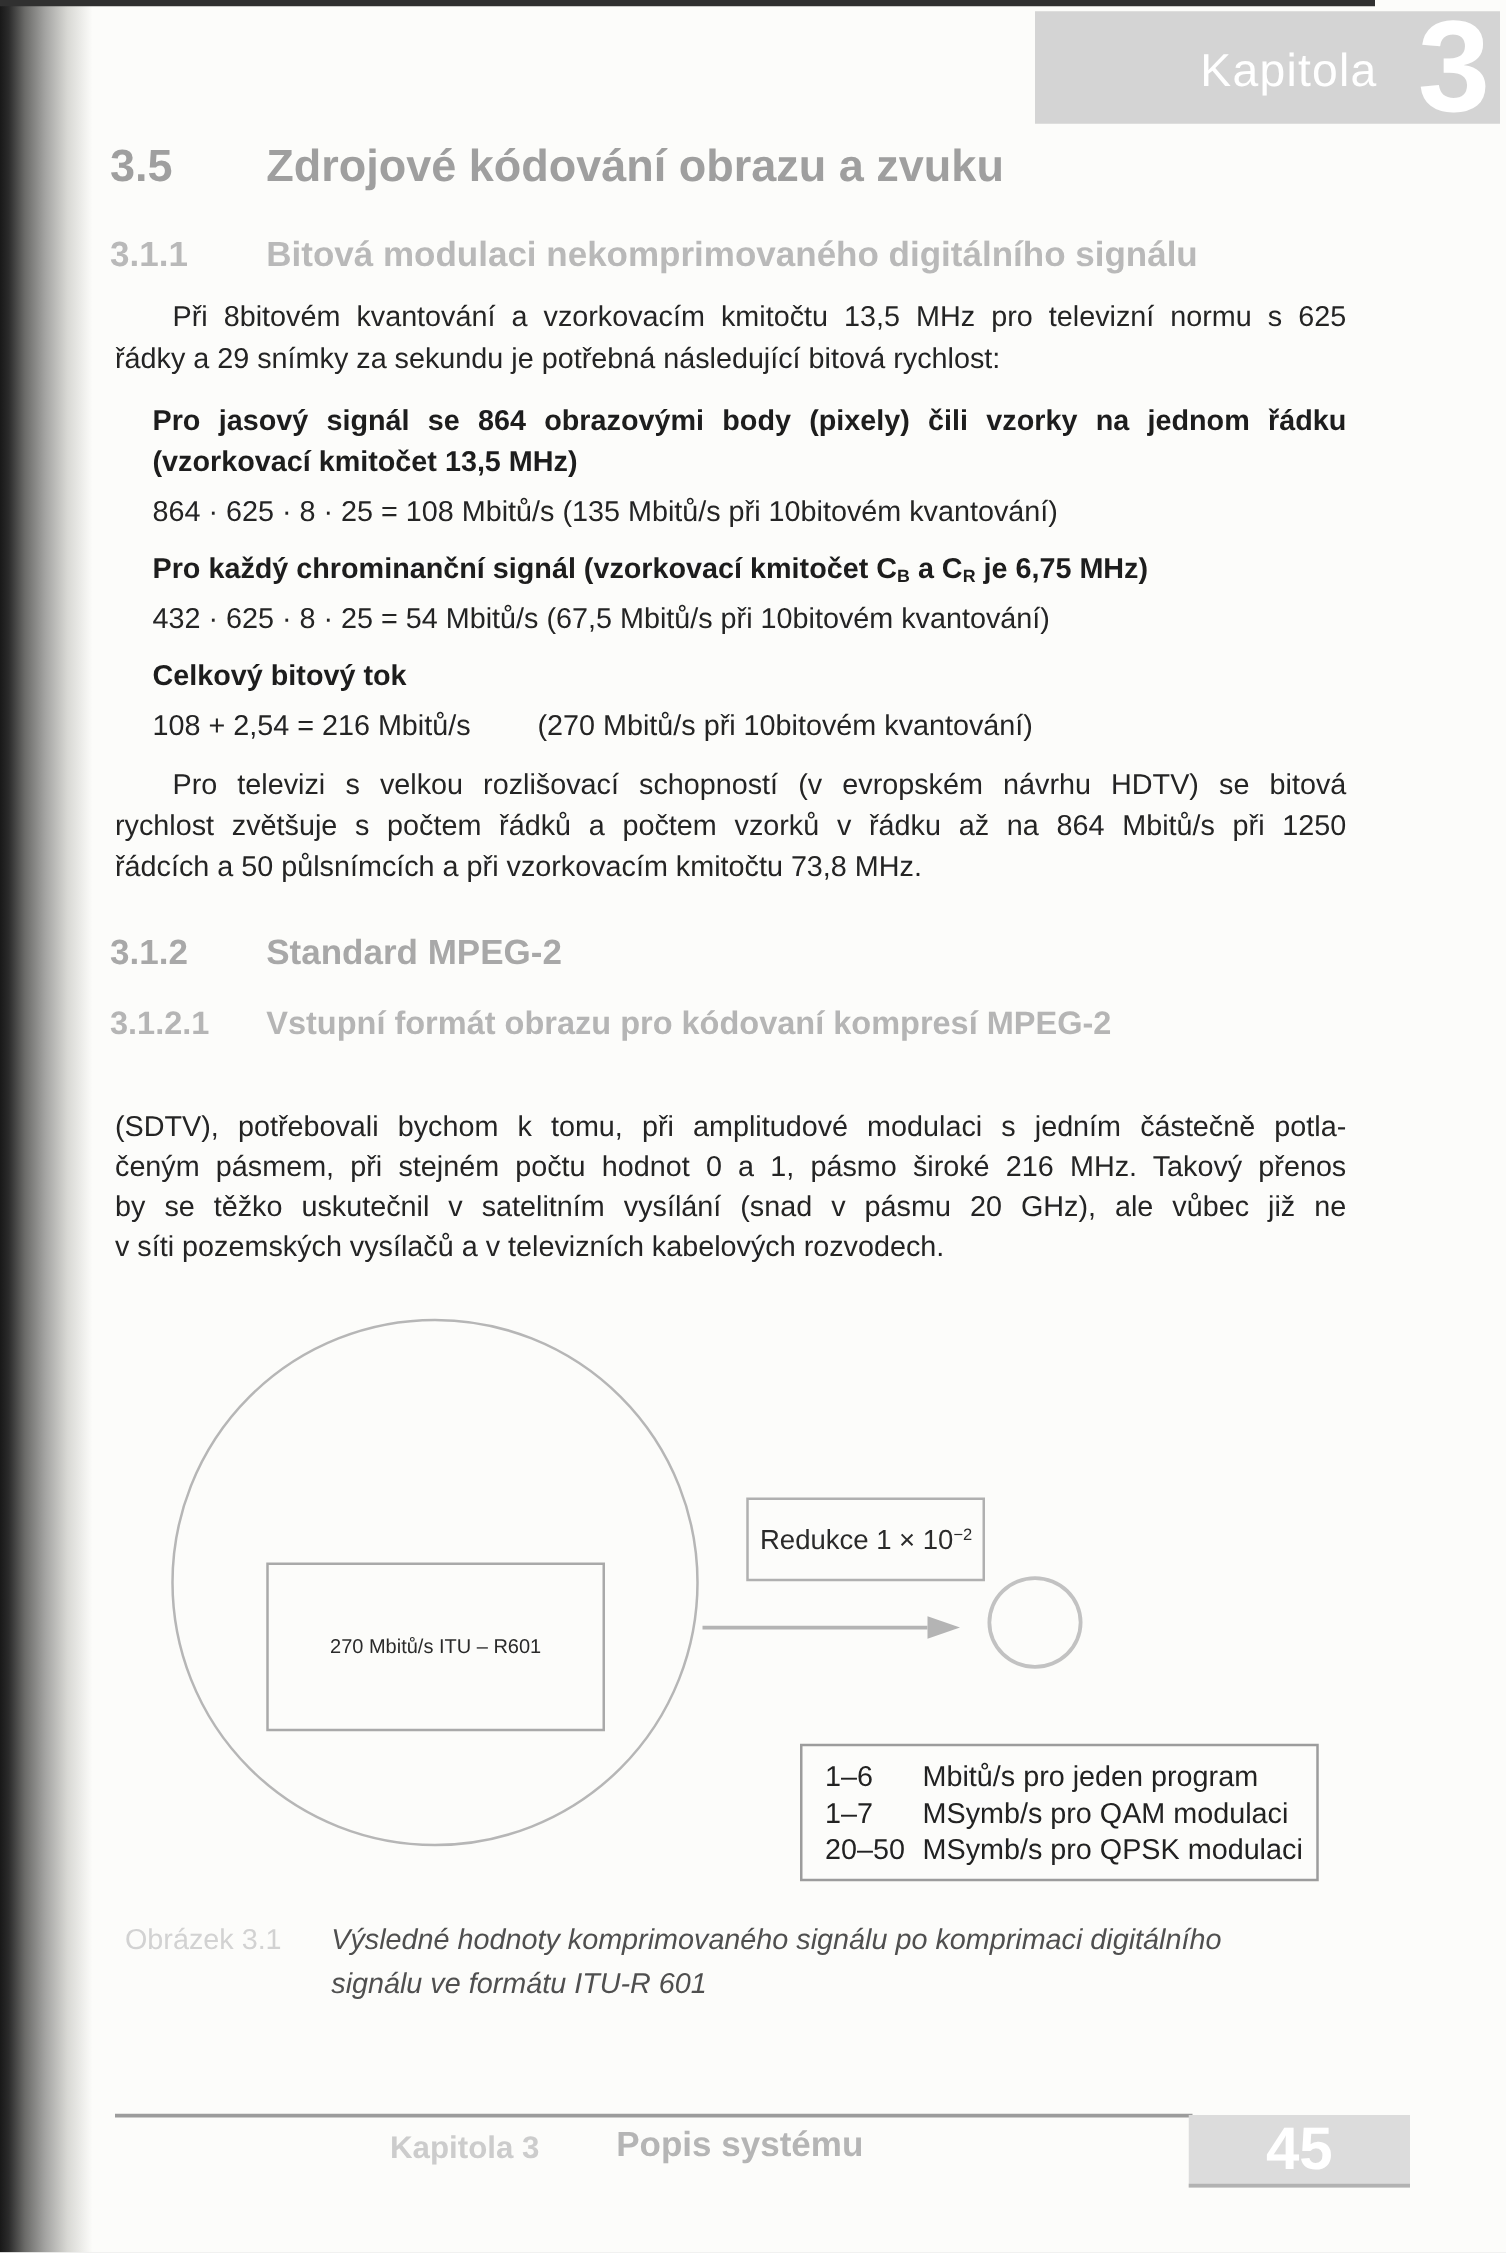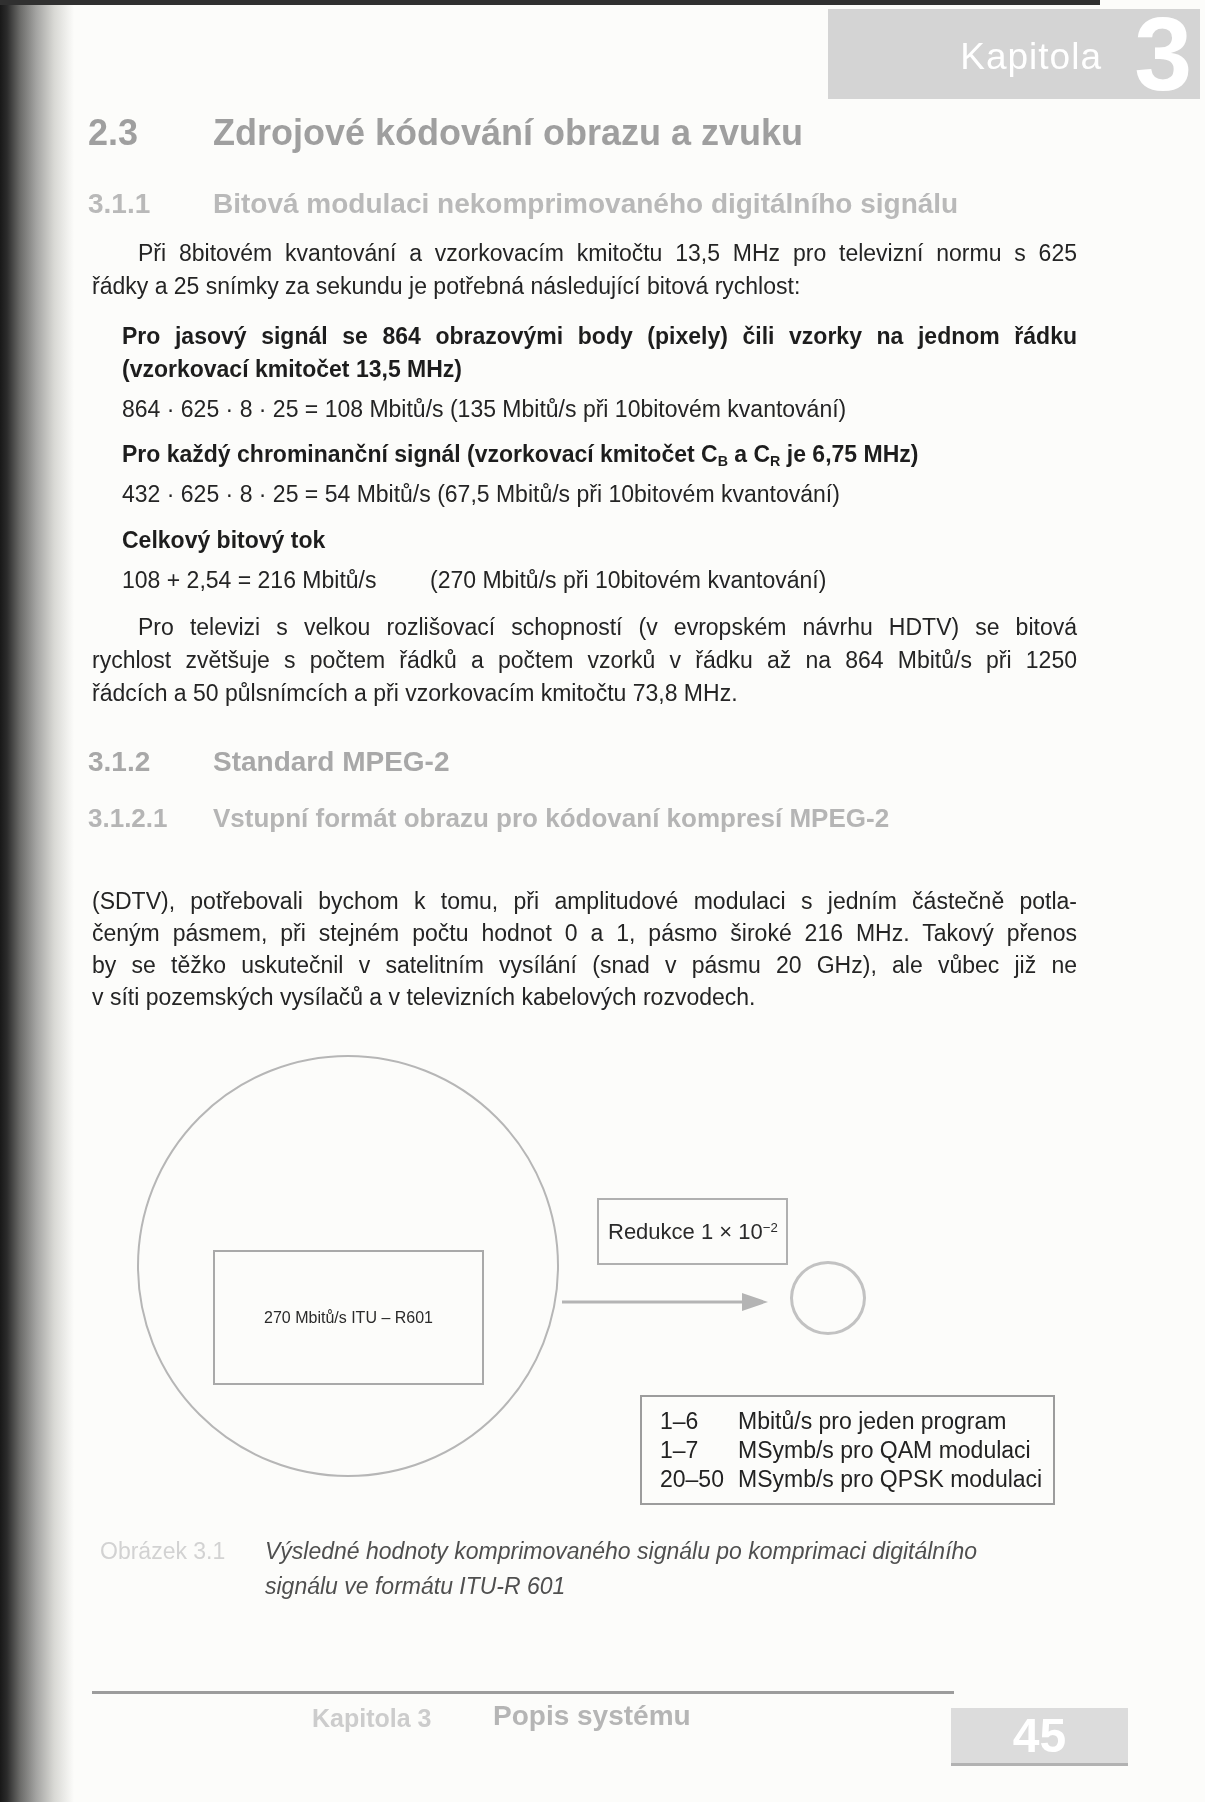--- a/index.html
+++ b/index.html
@@ -41,44 +41,44 @@
     box-sizing:border-box; padding:10px 0 0 18px; }
   .resrow { display:grid; grid-template-columns:78px auto; font-size:23px; color:#222222; line-height:29px; }
   
   .cap-label { left:100px; top:1538px; font-size:23px; color:#d2d2d2; }
   .cap-line { position:absolute; left:265px; font-size:23px; font-style:italic; color:#4f4f4f; white-space:nowrap; }
   
   .footline { left:92px; top:1691px; width:862px; height:3px; background:#9c9c9c; }
   .foot-ch { left:312px; top:1704px; font-size:25px; font-weight:bold; color:#cccccc; }
   .foot-ti { left:493px; top:1700px; font-size:28px; font-weight:bold; color:#b5b5b5; }
   .pagebox { left:951px; top:1692px; width:177px; height:55px; background:#dcdcdc; border-bottom:3px solid #b2b2b2;
-    display:flex; align-items:center; justify-content:center;margin-top:16px; }
+    display:flex; align-items:center; justify-content:center; }
   .pagenum { font-size:48px; font-weight:bold; color:#ffffff; }
 </style>
 </head>
 <body>
 
 <div class="page">
 
   <div class="abs gutter"></div>
   <div class="abs topline"></div>
 
   <div class="abs banner">
     <span class="banner-label">Kapitola</span>
     <span class="banner-num">3</span>
   </div>
 
-  <div class="abs h-num h1c" style="top:112px">2.3</div>
+  <div class="abs h-num h1c" style="top:112px">3.5</div>
   <div class="abs h-title h1c" style="top:112px">Zdrojové kódování obrazu a zvuku</div>
 
   <div class="abs h-num h2c" style="top:188px">3.1.1</div>
   <div class="abs h-title h2c" style="top:188px">Bitová modulaci nekomprimovaného digitálního signálu</div>
 
   <div class="pline just" style="left:138px;top:240px;width:939px">Při 8bitovém kvantování a vzorkovacím kmitočtu 13,5 MHz pro televizní normu s 625</div>
-  <div class="pline" style="left:92px;top:273px">řádky a 25 snímky za sekundu je potřebná následující bitová rychlost:</div>
+  <div class="pline" style="left:92px;top:273px">řádky a 29 snímky za sekundu je potřebná následující bitová rychlost:</div>
 
   <div class="pline bold just" style="left:122px;top:323px;width:955px">Pro jasový signál se 864 obrazovými body (pixely) čili vzorky na jednom řádku</div>
   <div class="pline bold" style="left:122px;top:356px">(vzorkovací kmitočet 13,5 MHz)</div>
   <div class="pline" style="left:122px;top:396px">864 · 625 · 8 · 25 = 108 Mbitů/s (135 Mbitů/s při 10bitovém kvantování)</div>
 
   <div class="pline bold" style="left:122px;top:441px">
     <span>Pro každý chrominanční signál (vzorkovací kmitočet C</span><span class="sub">B</span><span> a C</span><span class="sub">R</span><span> je 6,75 MHz)</span>
   </div>
   <div class="pline" style="left:122px;top:481px">432 · 625 · 8 · 25 = 54 Mbitů/s (67,5 Mbitů/s při 10bitovém kvantování)</div>
 

